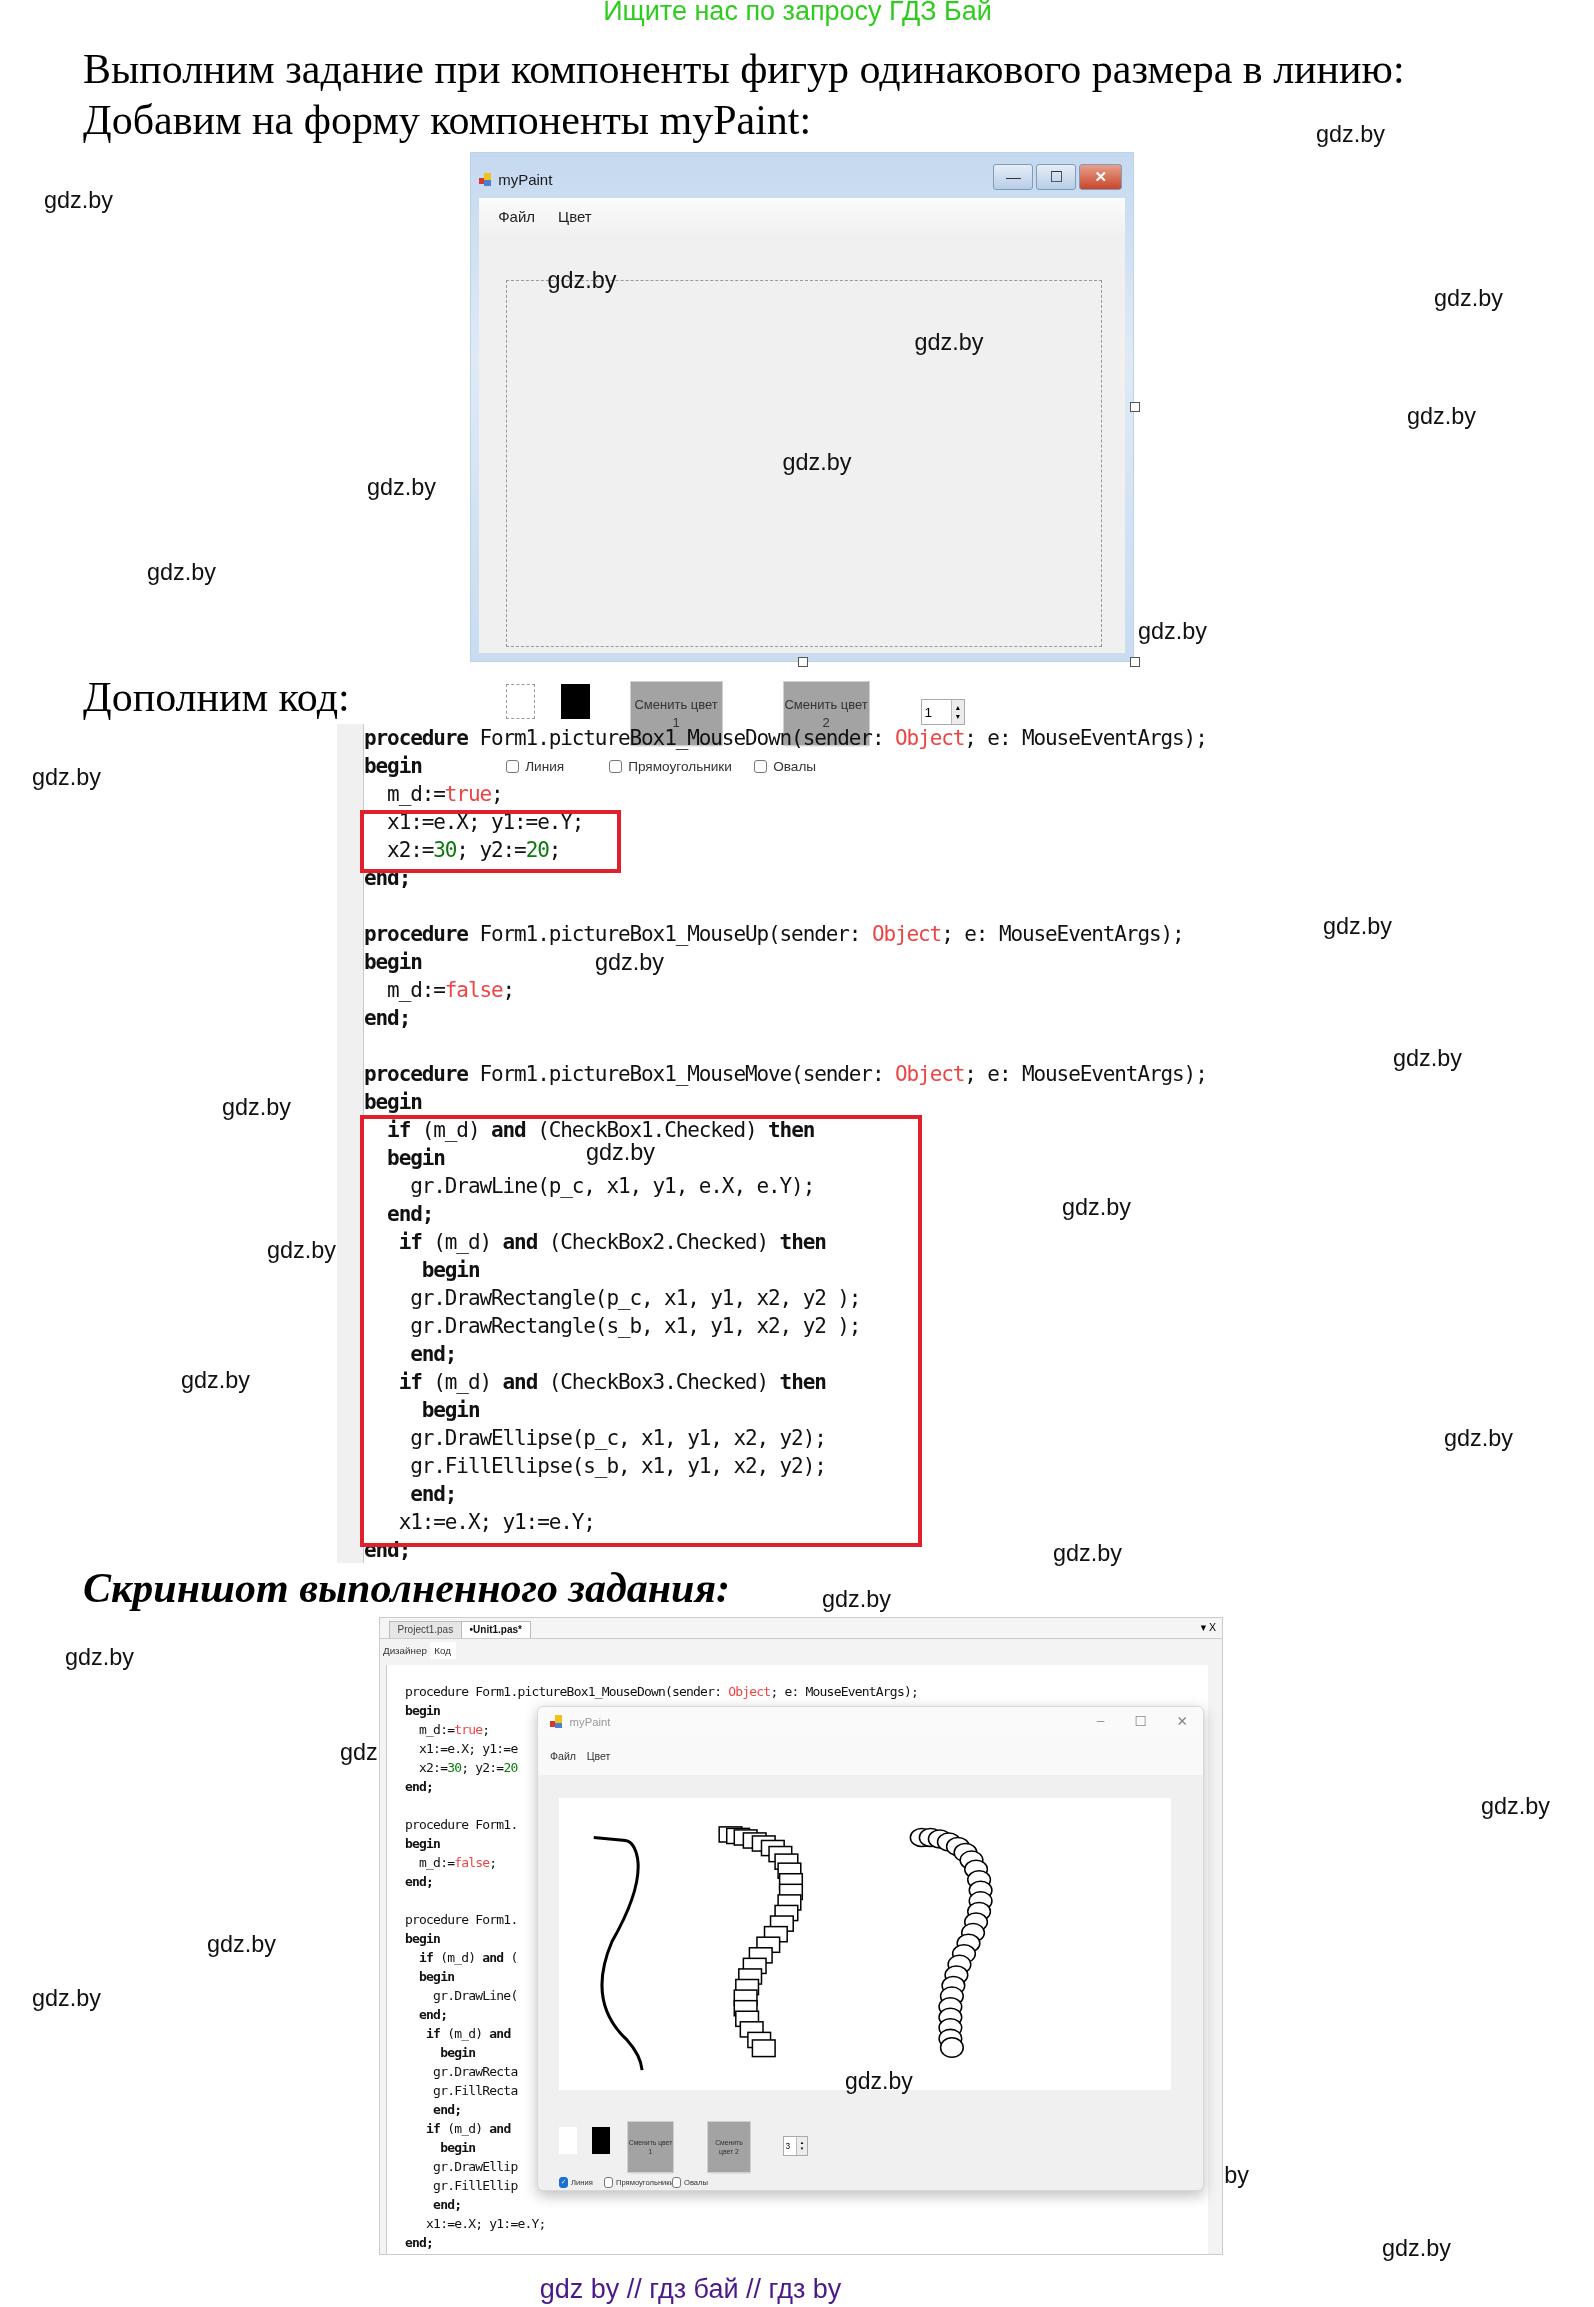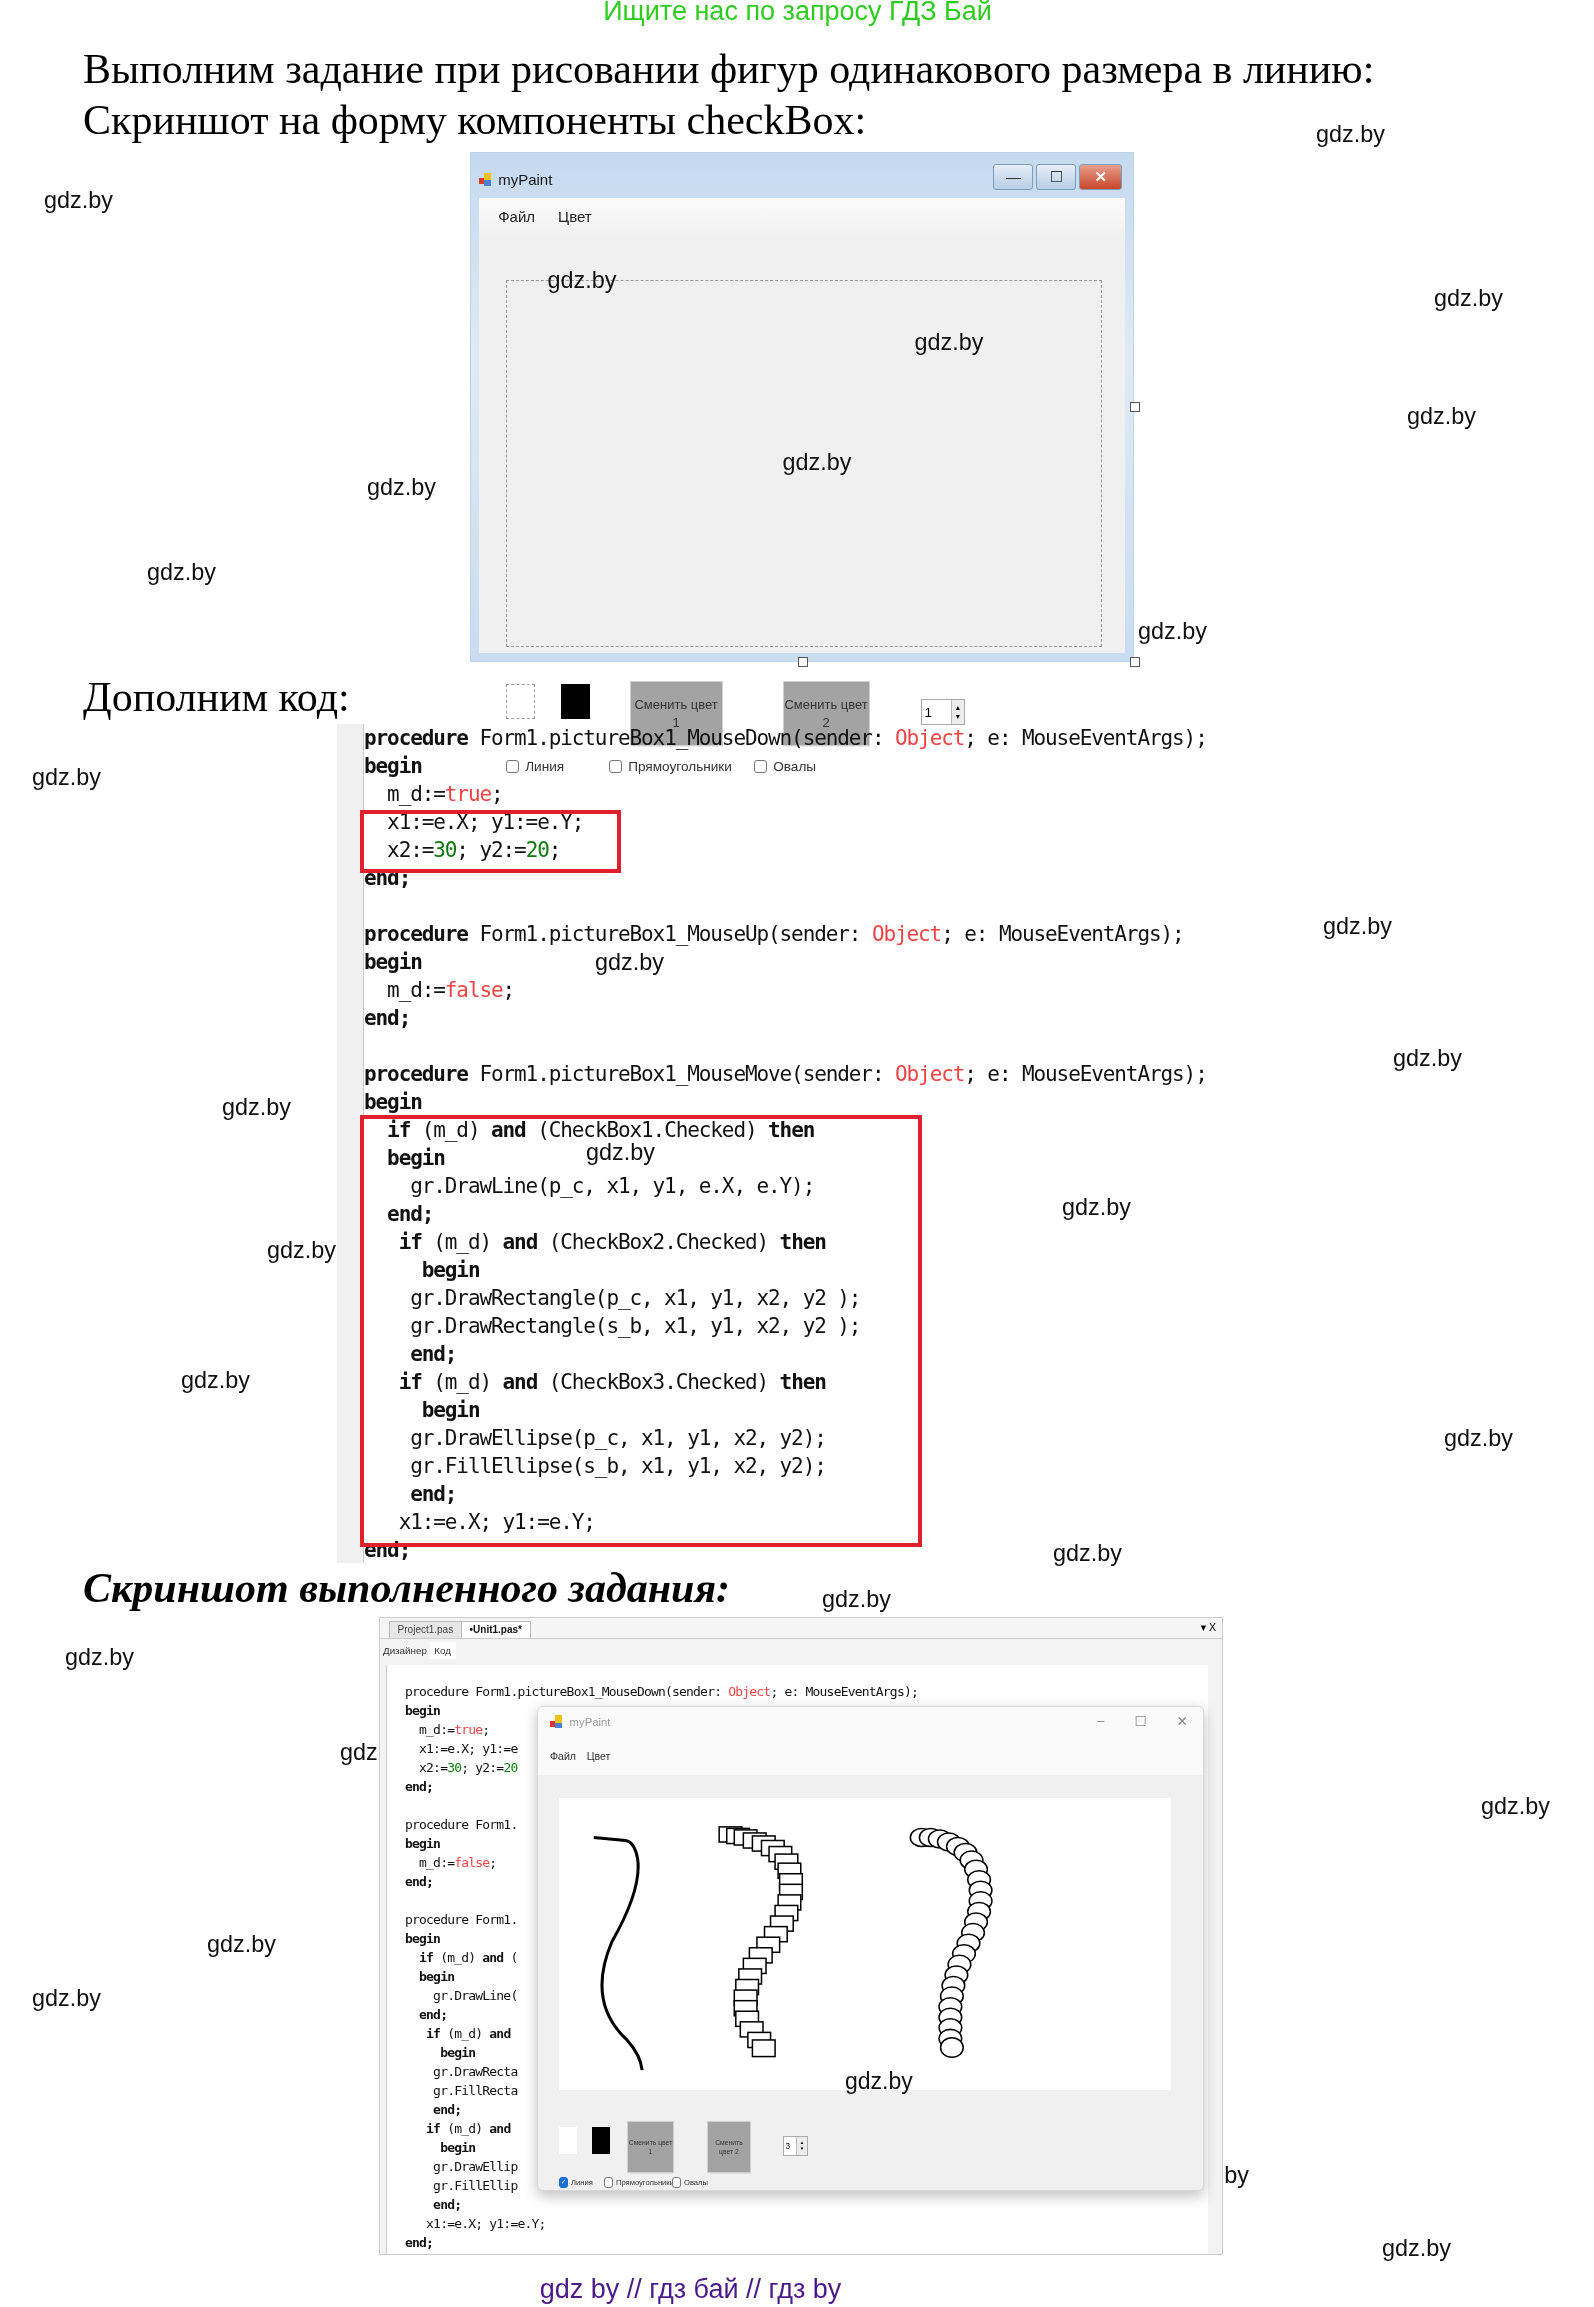--- a/index.html
+++ b/index.html
@@ -56,22 +56,22 @@
   .runform .rtitle { position:absolute; left:0; right:0; top:0; height:30px; background:#fafafa; font-family:"Liberation Sans",sans-serif; font-size:11.3px; color:#999; display:flex; align-items:center; padding-left:12px; gap:6px; }
   .runform .rctrl { position:absolute; right:15px; top:6px; display:flex; gap:30px; font-family:"Liberation Sans",sans-serif; font-size:13.6px; color:#888; }
   .runform .rmenu { position:absolute; left:0; right:0; top:30px; height:38px; background:#f9f9f9; font-family:"Liberation Sans",sans-serif; font-size:10.6px; display:flex; align-items:center; gap:10.6px; padding-left:12px; color:#333; }
   .runform .canvas { position:absolute; left:21px; top:91px; width:612px; height:292px; background:#fff; }
 </style>
 </head>
 <body>
 
 <div class="abs banner">Ищите нас по запросу ГДЗ Бай</div>
 
-<div class="abs h-line" style="top:44px;">Выполним задание при рисовании фигур одинакового размера в линию:</div>
-<div class="abs h-line" style="top:95px;">Скриншот на форму компоненты checkBox:</div>
+<div class="abs h-line" style="top:44px;">Выполним задание при компоненты фигур одинакового размера в линию:</div>
+<div class="abs h-line" style="top:95px;">Добавим на форму компоненты myPaint:</div>
 
 <div class="abs wm" style="left:1316px;top:121px;">gdz.by</div>
 <div class="abs wm" style="left:44px;top:187px;">gdz.by</div>
 <div class="abs wm" style="left:1434px;top:285px;">gdz.by</div>
 <div class="abs wm" style="left:1407px;top:403px;">gdz.by</div>
 <div class="abs wm" style="left:367px;top:474px;">gdz.by</div>
 <div class="abs wm" style="left:147px;top:559px;">gdz.by</div>
 <div class="abs wm" style="left:1138px;top:618px;">gdz.by</div>
 
 <div class="abs form1">

